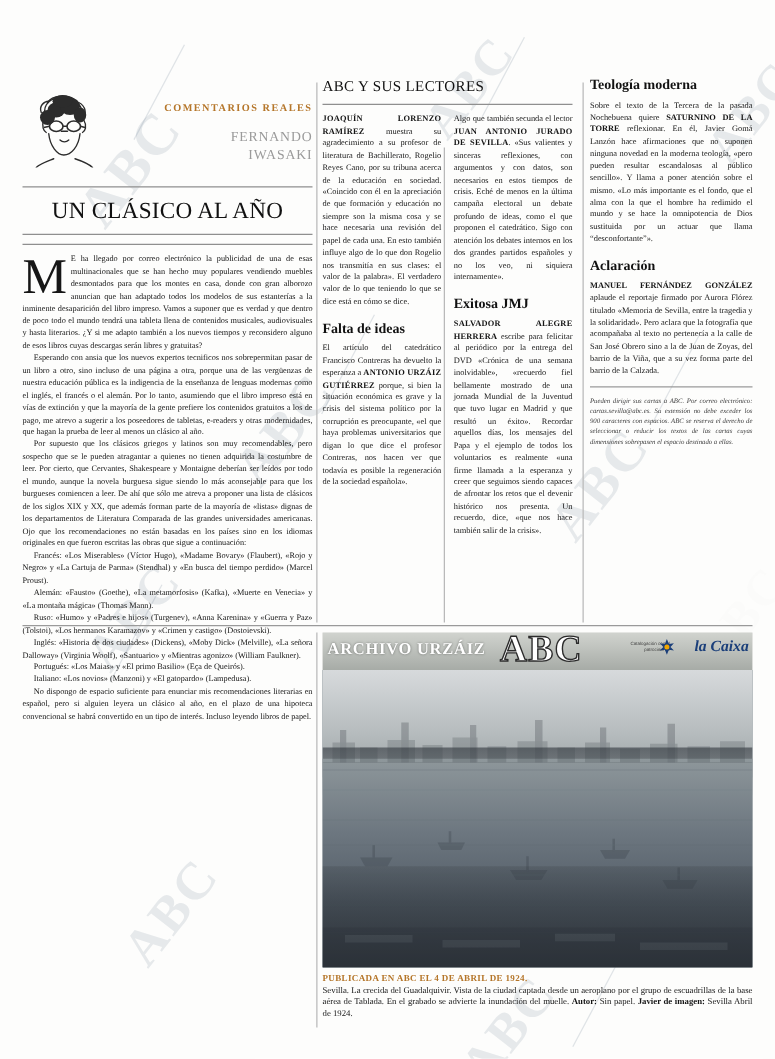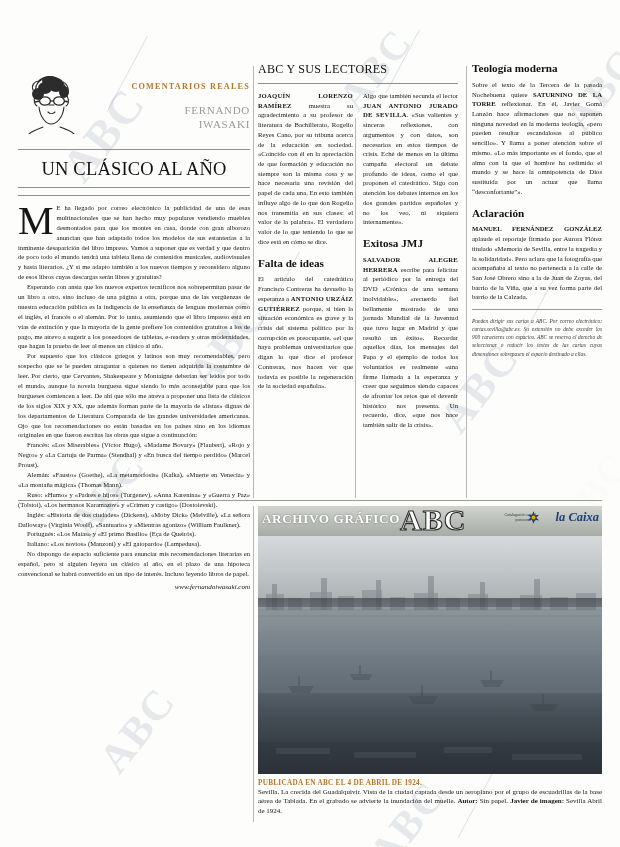--- a/index.html
+++ b/index.html
@@ -448,21 +448,20 @@
         <p>Esperando con ansia que los nuevos expertos tecnificos nos sobrepermitan pasar de un libro a otro, sino incluso de una página a otra, porque una de las vergüenzas de nuestra educación pública es la indigencia de la enseñanza de lenguas modernas como el inglés, el francés o el alemán. Por lo tanto, asumiendo que el libro impreso está en vías de extinción y que la mayoría de la gente prefiere los contenidos gratuitos a los de pago, me atrevo a sugerir a los poseedores de tabletas, e-readers y otras modernidades, que hagan la prueba de leer al menos un clásico al año.</p>
         <p>Por supuesto que los clásicos griegos y latinos son muy recomendables, pero sospecho que se le pueden atragantar a quienes no tienen adquirida la costumbre de leer. Por cierto, que Cervantes, Shakespeare y Montaigne deberían ser leídos por todo el mundo, aunque la novela burguesa sigue siendo lo más aconsejable para que los burgueses comiencen a leer. De ahí que sólo me atreva a proponer una lista de clásicos de los siglos XIX y XX, que además forman parte de la mayoría de «listas» dignas de los departamentos de Literatura Comparada de las grandes universidades americanas. Ojo que los recomendaciones no están basadas en los países sino en los idiomas originales en que fueron escritas las obras que sigue a continuación:</p>
         <p>Francés: «Los Miserables» (Víctor Hugo), «Madame Bovary» (Flaubert), «Rojo y Negro» y «La Cartuja de Parma» (Stendhal) y «En busca del tiempo perdido» (Marcel Proust).</p>
         <p>Alemán: «Fausto» (Goethe), «La metamorfosis» (Kafka), «Muerte en Venecia» y «La montaña mágica» (Thomas Mann).</p>
         <p>Ruso: «Humo» y «Padres e hijos» (Turgenev), «Anna Karenina» y «Guerra y Paz» (Tolstoi), «Los hermanos Karamazov» y «Crimen y castigo» (Dostoievski).</p>
         <p>Inglés: «Historia de dos ciudades» (Dickens), «Moby Dick» (Melville), «La señora Dalloway» (Virginia Woolf), «Santuario» y «Mientras agonizo» (William Faulkner).</p>
         <p>Portugués: «Los Maias» y «El primo Basilio» (Eça de Queirós).</p>
         <p>Italiano: «Los novios» (Manzoni) y «El gatopardo» (Lampedusa).</p>
         <p>No dispongo de espacio suficiente para enunciar mis recomendaciones literarias en español, pero si alguien leyera un clásico al año, en el plazo de una hipoteca convencional se habrá convertido en un tipo de interés. Incluso leyendo libros de papel.</p>
       </div>
-    <div class="op-sig">www.fernandoiwasaki.com</div>
   </div>
 
   <div class="letters">
     <div class="letters-title">ABC Y SUS LECTORES</div>
     <div class="letters-title-rule"></div>
 
     <div class="lt-cols">
 
       <div class="lt-col">
         <div class="lt-body">
@@ -506,21 +505,21 @@
       <span class="sc">MANUEL FERNÁNDEZ GONZÁLEZ</span><span> aplaude el reportaje firmado por Aurora Flórez titulado «Memoria de Sevilla, entre la tragedia y la solidaridad». Pero aclara que la fotografía que acompañaba al texto no pertenecía a la calle de San José Obrero sino a la de Juan de Zoyas, del barrio de la Viña, que a su vez forma parte del barrio de la Calzada.</span>
     </div>
 
     <div class="rc-note">Pueden dirigir sus cartas a ABC. Por correo electrónico: cartas.sevilla@abc.es. Su extensión no debe exceder los 900 caracteres con espacios. ABC se reserva el derecho de seleccionar o reducir los textos de las cartas cuyas dimensiones sobrepasen el espacio destinado a ellas.</div>
   </div>
 
   <div class="archivo">
 
     <div class="ag-band">
       <div class="ag-band-photo"></div>
-      <div class="ag-label">ARCHIVO GRÁFICO</div>
+      <div class="ag-label">ARCHIVO URZÁIZ</div>
       <div class="ag-abc">ABC</div>
       <div class="ag-patro">
         <div>Catalogación con el</div>
         <div>patrocinio de</div>
       </div>
       <div class="ag-caixa">
         <svg class="star" viewBox="0 0 24 24">
           <path d="M12 2 L14.6 8.4 L21 7.4 L16.6 12 L21 16.6 L14.6 15.6 L12 22 L9.4 15.6 L3 16.6 L7.4 12 L3 7.4 L9.4 8.4 Z" fill="#1b3f7a"></path>
           <circle cx="12" cy="12" r="3.2" fill="#f0a500"></circle>
         </svg>

